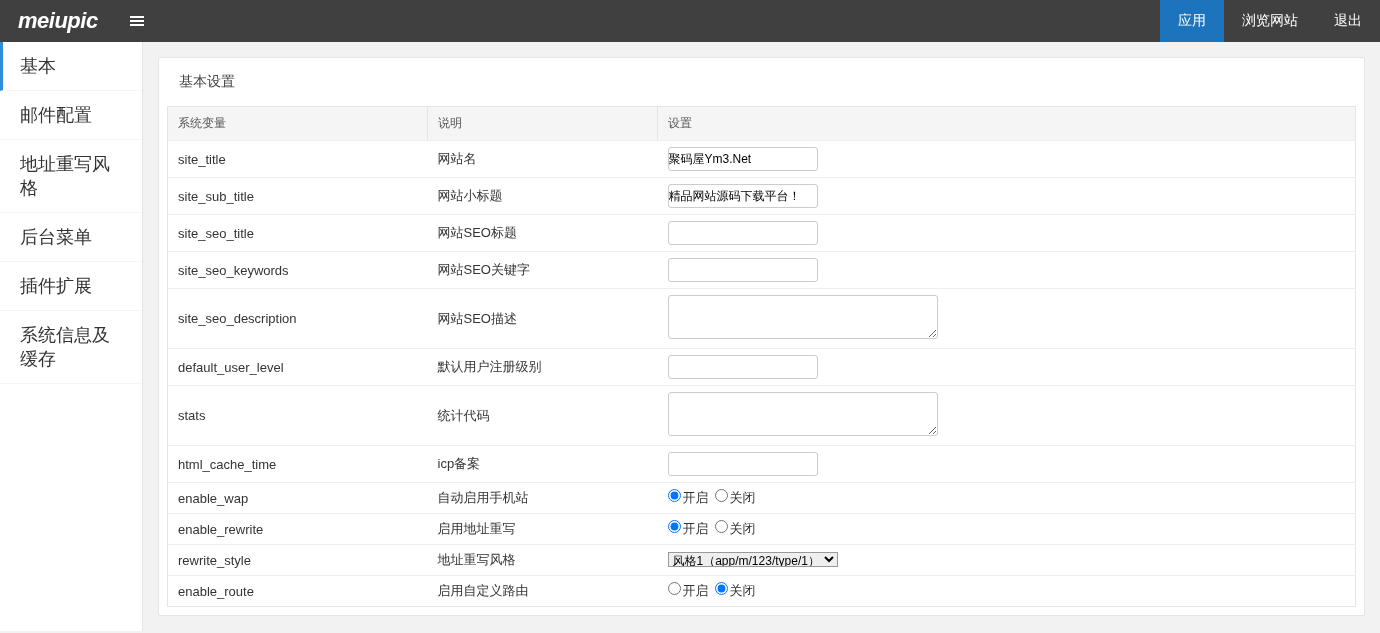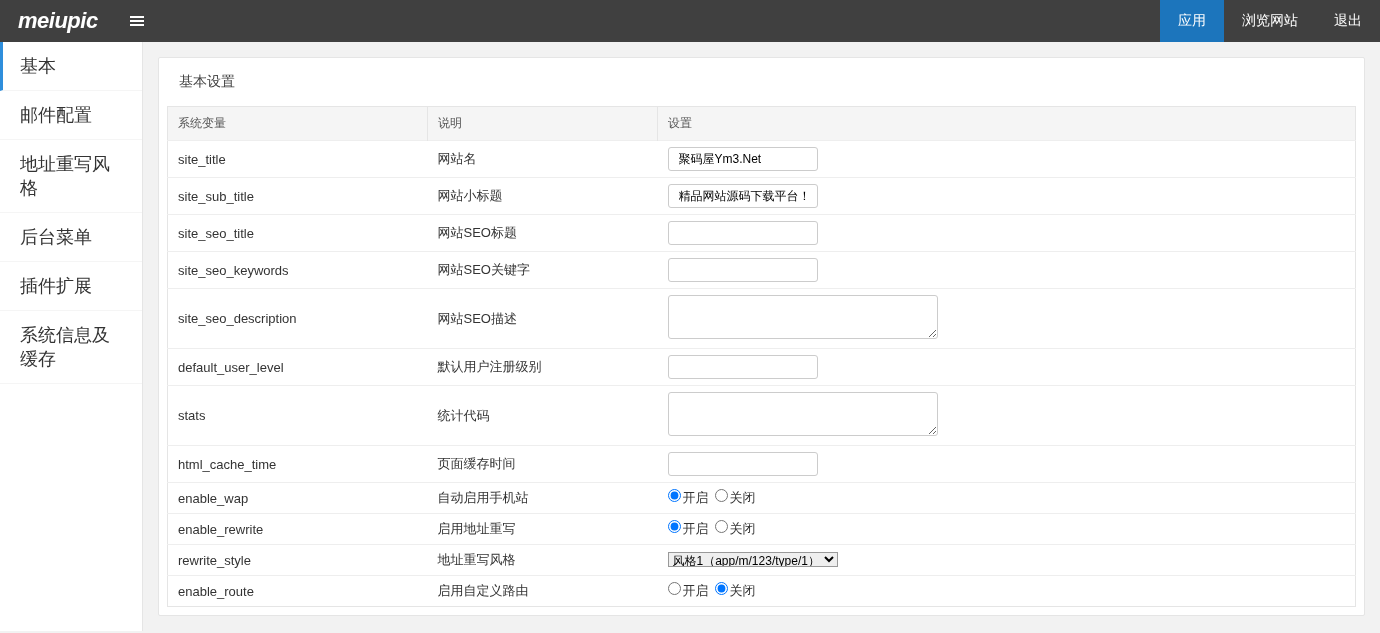--- a/index.html
+++ b/index.html
@@ -23,21 +23,21 @@
     .panel { background: #fff; border: 1px solid #e5e5e5; border-radius: 2px; }
     .panel-title { padding: 15px 20px; font-size: 14px; color: #404040; }
     
     .settings-table { width: calc(100% - 16px); margin: 0 8px 8px 8px; border-collapse: collapse; border: 1px solid #e5e5e5; }
     .settings-table th { background: #f5f5f5; text-align: left; font-weight: normal; padding: 8px 10px; font-size: 12px; color: #555; border-right: 1px solid #e5e5e5; }
     .settings-table th:last-child { border-right: none; }
     .settings-table td { padding: 6px 10px; border-top: 1px solid #eee; font-size: 13px; color: #333; vertical-align: middle; }
     .col-var { width: 260px; }
     .col-desc { width: 230px; }
     
-    .input-text { width: 150px; height: 24px; border: 1px solid #ccc; border-radius: 3px; padding: 0 10px; font-size: 12px; }
+    .input-text { width: 150px; height: 24px; border: 1px solid #ccc; border-radius: 3px; padding: 0 0; font-size: 12px; }
     .input-textarea { width: 270px; height: 44px; border: 1px solid #ccc; border-radius: 3px; padding: 4px 6px; font-size: 12px; resize: both; }
     .input-select { height: 15px; border: 1px solid #999; font-size: 12px; }
     .radio-group label { margin-right: 6px; font-size: 13px; }
     .radio-group input { margin-right: 2px; }
     
     .hamburger-icon { display:inline-block; }
     .hamburger-icon span { display:block; width:14px; height:2px; background:#fff; margin:2px 0; }
   </style>
 </head>
 <body>
@@ -109,21 +109,21 @@
               <td class="col-desc">默认用户注册级别</td>
               <td><input type="text" class="input-text" style=""></td>
             </tr>
             <tr>
               <td class="col-var">stats</td>
               <td class="col-desc">统计代码</td>
               <td><textarea class="input-textarea" style=""></textarea></td>
             </tr>
             <tr>
               <td class="col-var">html_cache_time</td>
-              <td class="col-desc">页面缓存时间</td>
+              <td class="col-desc">icp备案</td>
               <td><input type="text" class="input-text" style=""></td>
             </tr>
             <tr>
               <td class="col-var">enable_wap</td>
               <td class="col-desc">自动启用手机站</td>
               <td><span class="radio-group"><label><input type="radio" name="enable_wap" checked="" style="">开启</label><label><input type="radio" name="enable_wap" style="">关闭</label></span></td>
             </tr>
             <tr>
               <td class="col-var">enable_rewrite</td>
               <td class="col-desc">启用地址重写</td>

